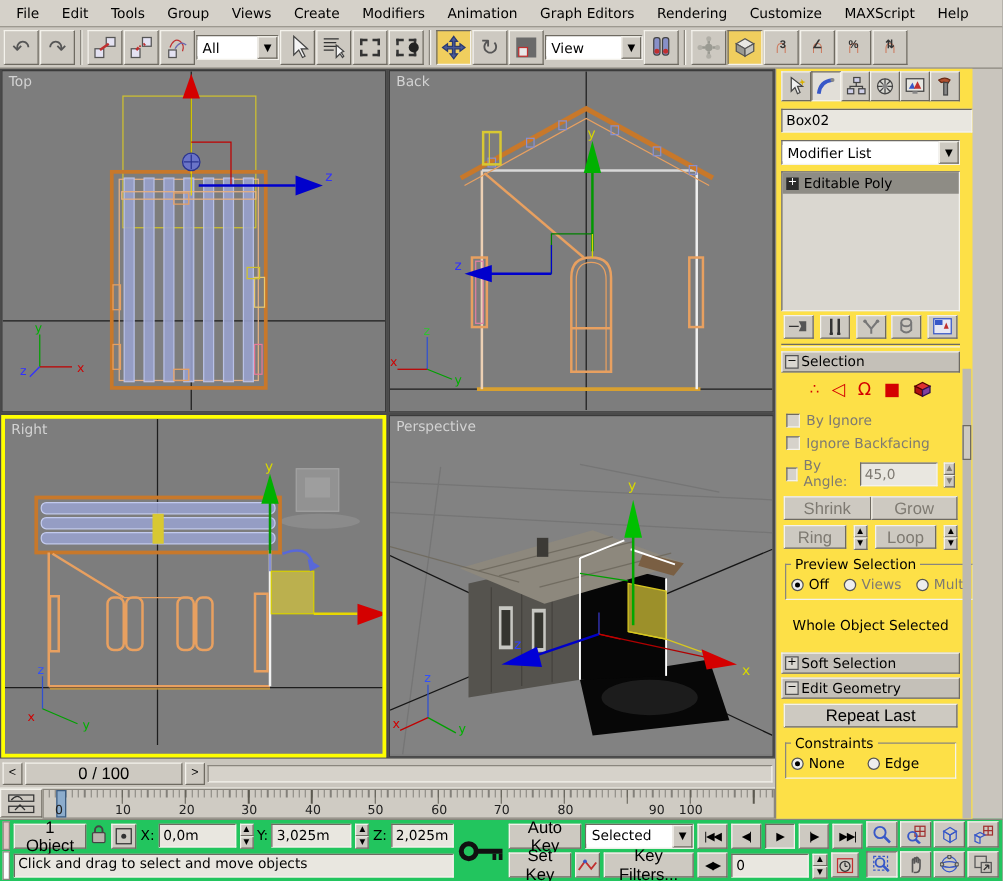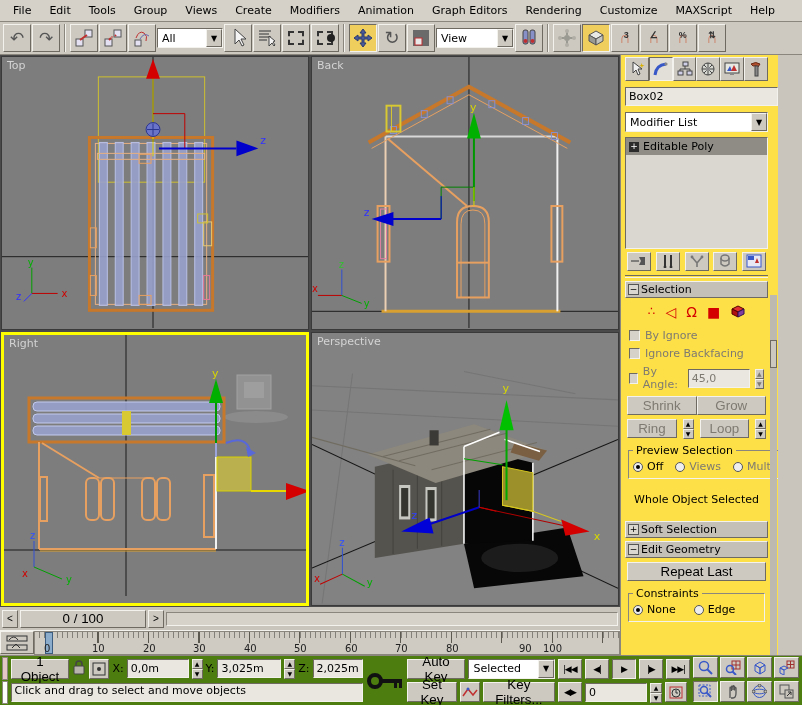--- a/index.html
+++ b/index.html
@@ -47,21 +47,21 @@
   #ruler { position:relative; flex:1; background:#cfcbc3;
     background-image:
       repeating-linear-gradient(90deg,#5c5950 0 1px,transparent 1px 50.5px),
       repeating-linear-gradient(90deg,#83807a 0 1px,transparent 1px 5.05px);
     background-size:100% 11px,100% 6px; background-repeat:repeat-x; background-position:12px top,12px top;
     border:1px solid #8a867e; }
   #ruler .tick-label { position:absolute; top:11px; font-size:10px; color:#222; }
   #tbhandle { position:absolute; left:10px; top:0; width:8px; height:22px; background:#8caccc; border:1px solid #3c5c80; }
 
   
-  #statusbar { height:50px; background:#4d7c0f; border-top:1px solid #8a867e; display:flex; padding:1px 2px; gap:3px; }
+  #statusbar { height:50px; background:#22c55e; border-top:1px solid #8a867e; display:flex; padding:1px 2px; gap:3px; }
   #listener { width:36px; display:flex; flex-direction:column; gap:1px; }
   #listener .pink { flex:1; background:#e3c7c7; border:1px solid #8a867e; }
   #listener .white { flex:1; background:#fdfdfd; border:1px solid #8a867e; }
   .srow { display:flex; align-items:center; gap:3px; height:24px; }
   .field { height:19px; border:1px solid; border-color:#6e6a61 #f4f2ec #f4f2ec #6e6a61; background:#e9e7e0; padding:0 3px;
      font-family:"DejaVu Sans",sans-serif; font-size:11px; }
   .spin { display:inline-flex; flex-direction:column; width:12px; height:19px; }
   .spin span { flex:1; font-size:6px; line-height:8px; text-align:center; border:1px solid; border-color:#f4f2ec #6e6a61 #6e6a61 #f4f2ec; background:#cdc9c1; }
   #prompt { width:352px; }
   .smallbtn { height:20px; padding:0 6px; }

